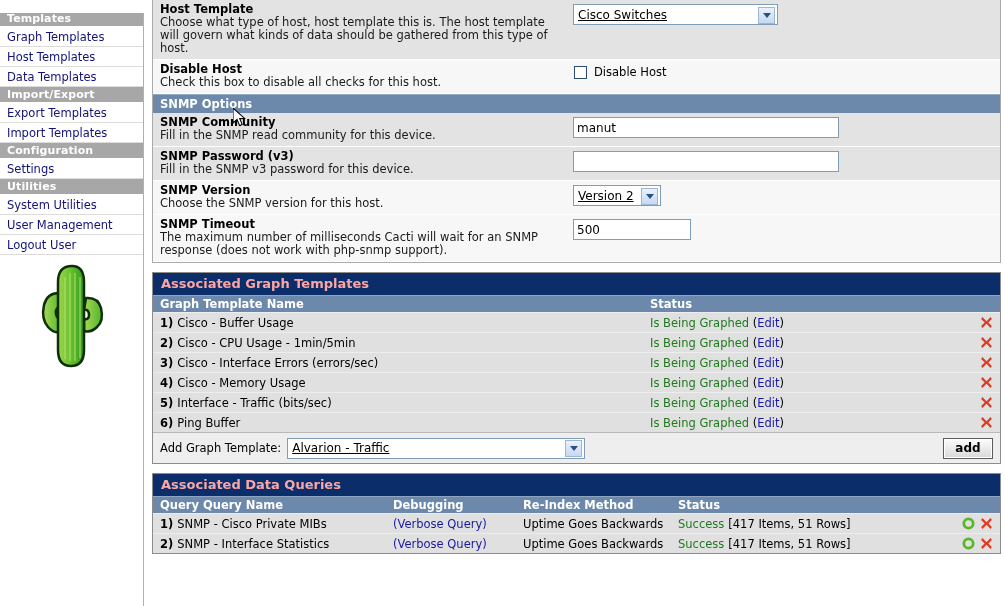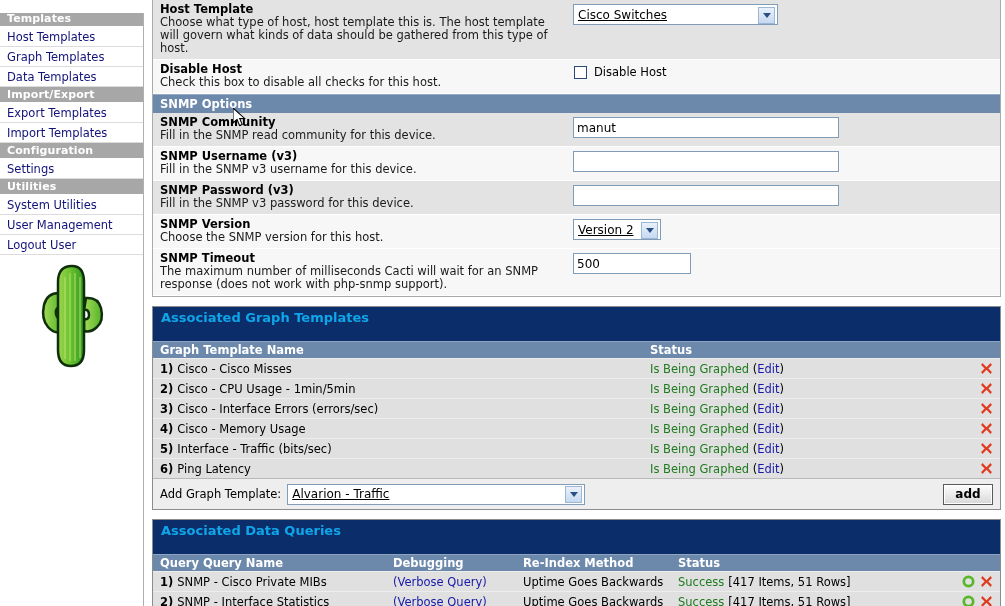--- a/index.html
+++ b/index.html
@@ -168,25 +168,25 @@
     display: flex; align-items: center; justify-content: center;
     cursor: pointer;
     font-family: "DejaVu Sans", "Liberation Sans", sans-serif;
     text-align: right;
   }
 
   
   .tbl-block { margin-top: 9px; border: 1px solid #8c8c8c; }
   .tbl-title {
     background: #0b2e6b;
-    color: #0ea5e9;
+    color: #fca5a5;
     font-weight: bold;
     font-size: 13px;
     padding: 4px 0 4px 8px;
-    height: 34px;
+    height: 22px;
     line-height: 14px;
   }
   .tbl-head {
     background: #6c88ab;
     color: #ffffff;
     font-weight: bold;
     font-size: 11.5px;
     display: flex;
     height: 17px;
     align-items: center;
@@ -227,22 +227,22 @@
   #cursor { position: absolute; left: 233px; top: 108px; pointer-events: none; }
 </style>
 </head>
 <body>
 
 <div id="app">
 
   <div id="sidebar">
     <div id="nav-groups">
         <div class="nav-header first">Templates</div>
+        <div class="nav-item">Graph Templates</div>
         <div class="nav-item">Host Templates</div>
-        <div class="nav-item">Graph Templates</div>
         <div class="nav-item">Data Templates</div>
         <div class="nav-header">Import/Export</div>
         <div class="nav-item">Export Templates</div>
         <div class="nav-item">Import Templates</div>
         <div class="nav-header">Configuration</div>
         <div class="nav-item">Settings</div>
         <div class="nav-header">Utilities</div>
         <div class="nav-item">System Utilities</div>
         <div class="nav-item">User Management</div>
         <div class="nav-item">Logout User</div>
@@ -304,29 +304,20 @@
       <div id="form-rows-snmp">
           <div class="frow alt">
             <div class="fleft">
               <div class="ftitle">SNMP Community</div>
               <div class="fdesc">Fill in the SNMP read community for this device.</div>
             </div>
             <div class="fright">
               <div class="txt" placeholder="">manut</div>
             </div>
           </div>
-          <div class="frow norm">
-            <div class="fleft">
-              <div class="ftitle">SNMP Username (v3)</div>
-              <div class="fdesc">Fill in the SNMP v3 username for this device.</div>
-            </div>
-            <div class="fright">
-              <div class="txt" placeholder=""></div>
-            </div>
-          </div>
           <div class="frow alt">
             <div class="fleft">
               <div class="ftitle">SNMP Password (v3)</div>
               <div class="fdesc">Fill in the SNMP v3 password for this device.</div>
             </div>
             <div class="fright">
               <div class="txt" placeholder=""></div>
             </div>
           </div>
           <div class="frow norm">
@@ -354,21 +345,21 @@
     </div>
 
     <div class="tbl-block">
       <div class="tbl-title">Associated Graph Templates</div>
       <div class="tbl-head">
         <div class="cell" style="width:490px">Graph Template Name</div>
         <div class="cell" style="flex:1">Status</div>
       </div>
       <div id="gt-rows">
           <div class="trow">
-            <div class="cell" style="width: 490px;"><span class="num">1)</span><span>Cisco - Cisco Misses</span></div>
+            <div class="cell" style="width: 490px;"><span class="num">1)</span><span>Cisco - Buffer Usage</span></div>
             <div class="cell" style="flex: 1 1 0%;"><span class="status-ok">Is Being Graphed</span><span> (</span><span class="link">Edit</span><span>)</span></div>
             <div class="actions">
               <svg viewBox="0 0 14 14" class="xicon">
                 <path d="M2.6 1.2 L7 5.6 L11.4 1.2 L12.8 3.2 L9 7 L12.8 10.8 L11.4 12.8 L7 8.4 L2.6 12.8 L1.2 10.8 L5 7 L1.2 3.2 Z" fill="#e03a20"></path>
               </svg>
             </div>
           </div>
           <div class="trow">
             <div class="cell" style="width: 490px;"><span class="num">2)</span><span>Cisco - CPU Usage - 1min/5min</span></div>
             <div class="cell" style="flex: 1 1 0%;"><span class="status-ok">Is Being Graphed</span><span> (</span><span class="link">Edit</span><span>)</span></div>
@@ -399,21 +390,21 @@
           <div class="trow">
             <div class="cell" style="width: 490px;"><span class="num">5)</span><span>Interface - Traffic (bits/sec)</span></div>
             <div class="cell" style="flex: 1 1 0%;"><span class="status-ok">Is Being Graphed</span><span> (</span><span class="link">Edit</span><span>)</span></div>
             <div class="actions">
               <svg viewBox="0 0 14 14" class="xicon">
                 <path d="M2.6 1.2 L7 5.6 L11.4 1.2 L12.8 3.2 L9 7 L12.8 10.8 L11.4 12.8 L7 8.4 L2.6 12.8 L1.2 10.8 L5 7 L1.2 3.2 Z" fill="#e03a20"></path>
               </svg>
             </div>
           </div>
           <div class="trow">
-            <div class="cell" style="width: 490px;"><span class="num">6)</span><span>Ping Latency</span></div>
+            <div class="cell" style="width: 490px;"><span class="num">6)</span><span>Ping Buffer</span></div>
             <div class="cell" style="flex: 1 1 0%;"><span class="status-ok">Is Being Graphed</span><span> (</span><span class="link">Edit</span><span>)</span></div>
             <div class="actions">
               <svg viewBox="0 0 14 14" class="xicon">
                 <path d="M2.6 1.2 L7 5.6 L11.4 1.2 L12.8 3.2 L9 7 L12.8 10.8 L11.4 12.8 L7 8.4 L2.6 12.8 L1.2 10.8 L5 7 L1.2 3.2 Z" fill="#e03a20"></path>
               </svg>
             </div>
           </div>
         </div>
       <div class="addrow">
         <span class="lbl">Add Graph Template:</span>

